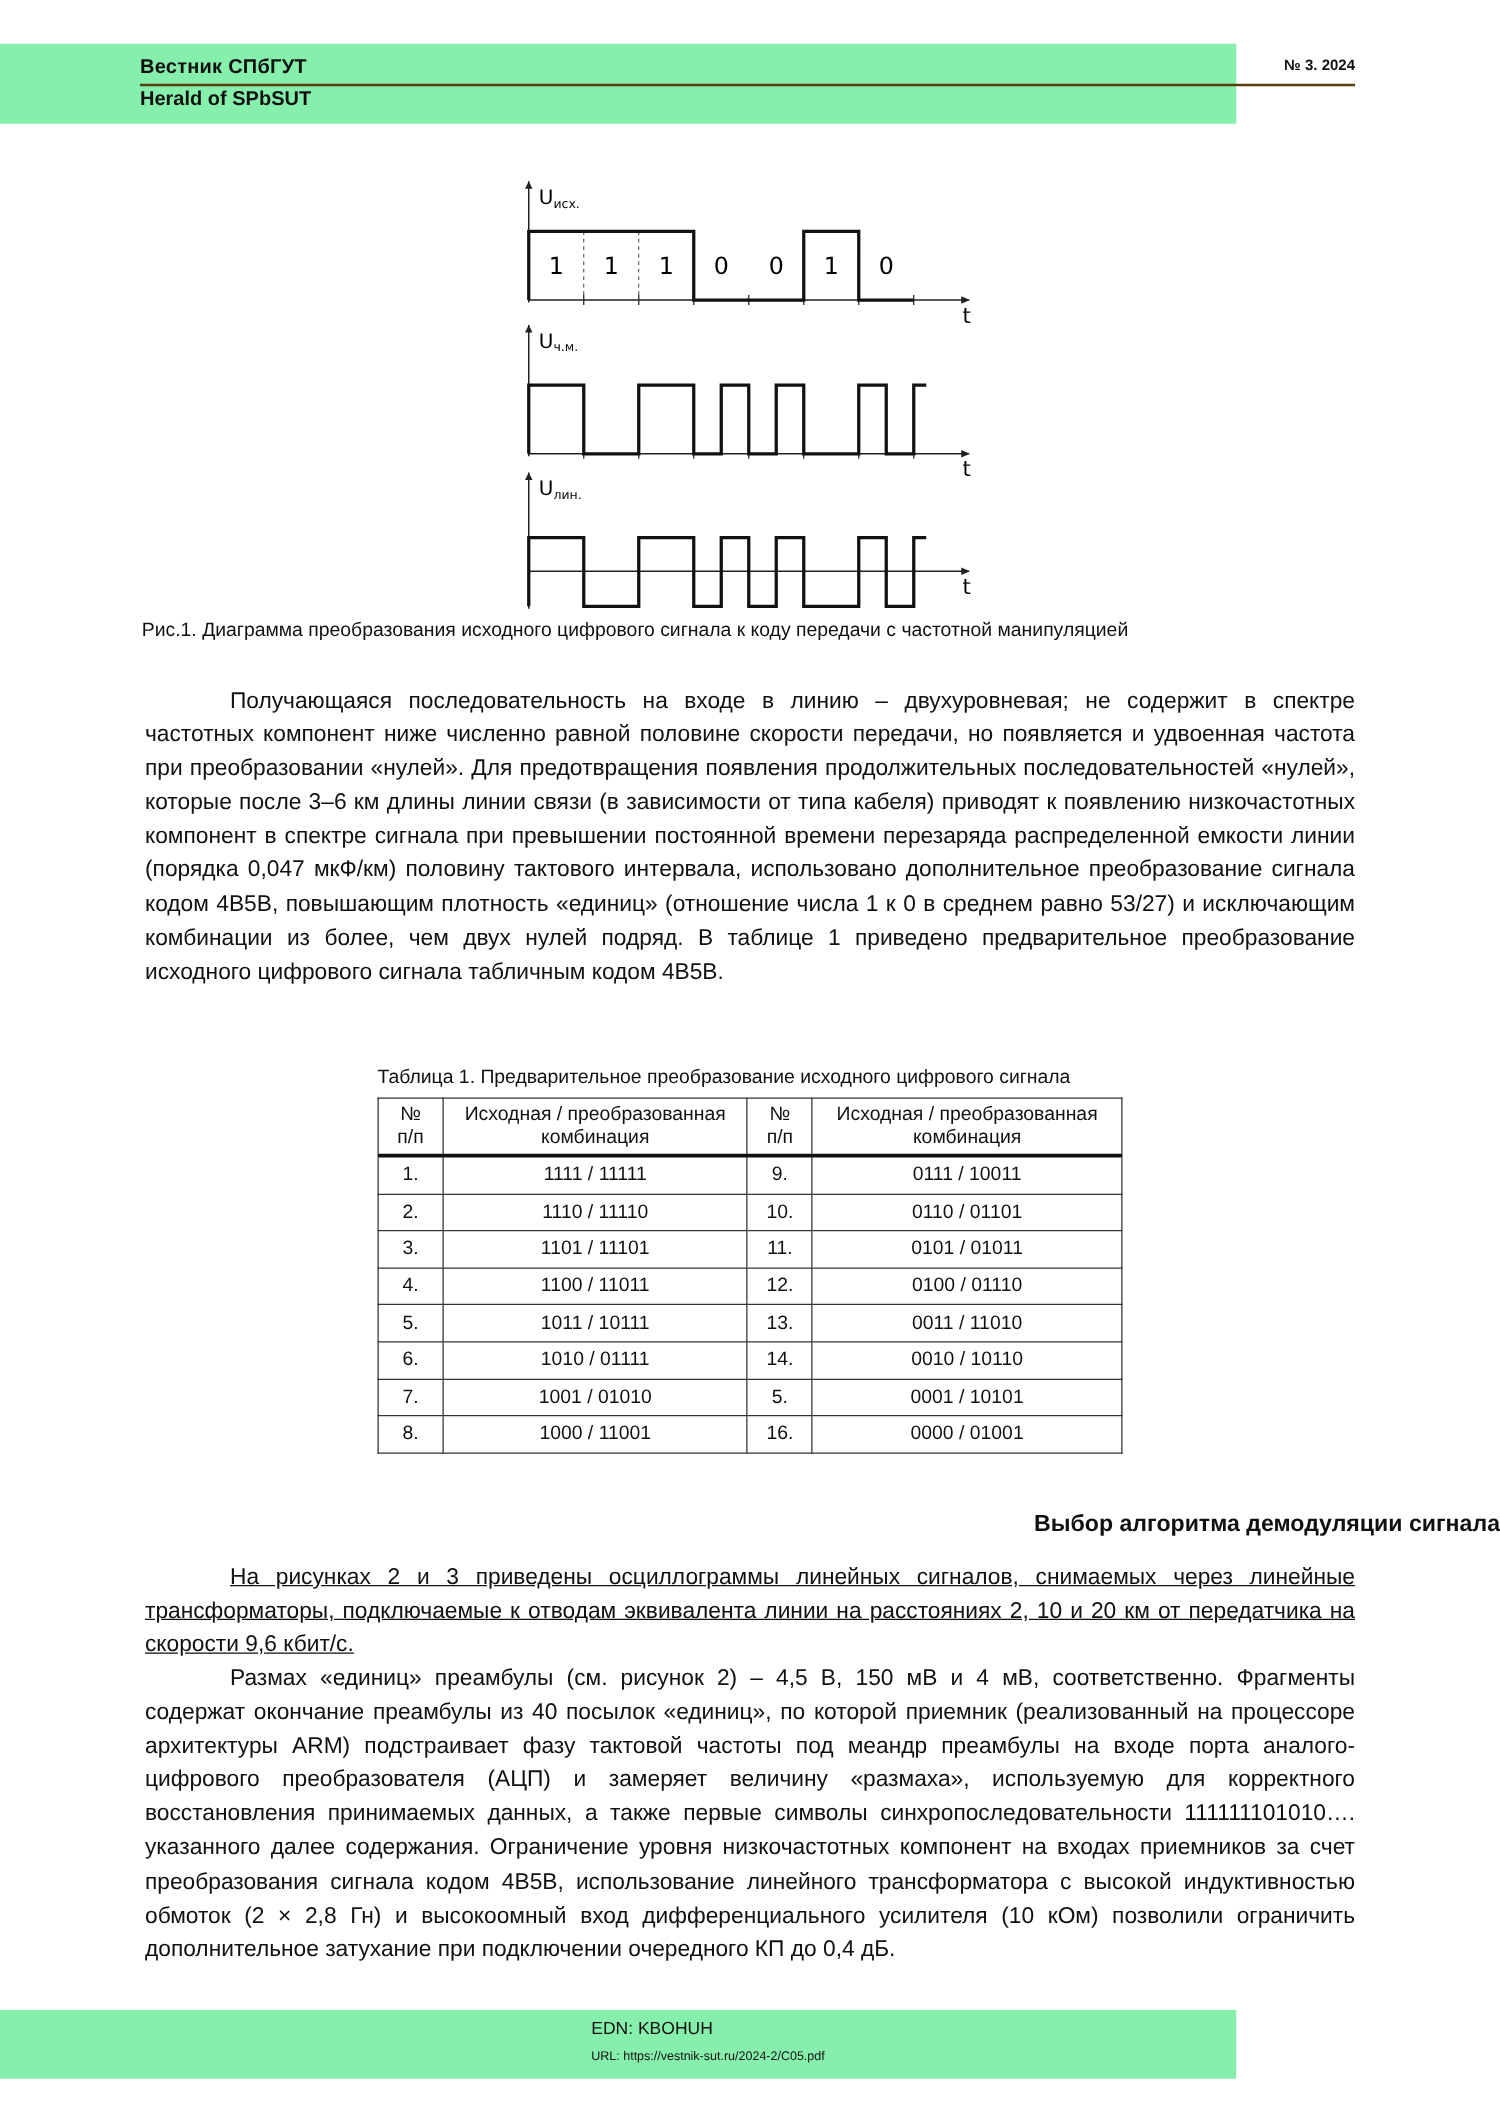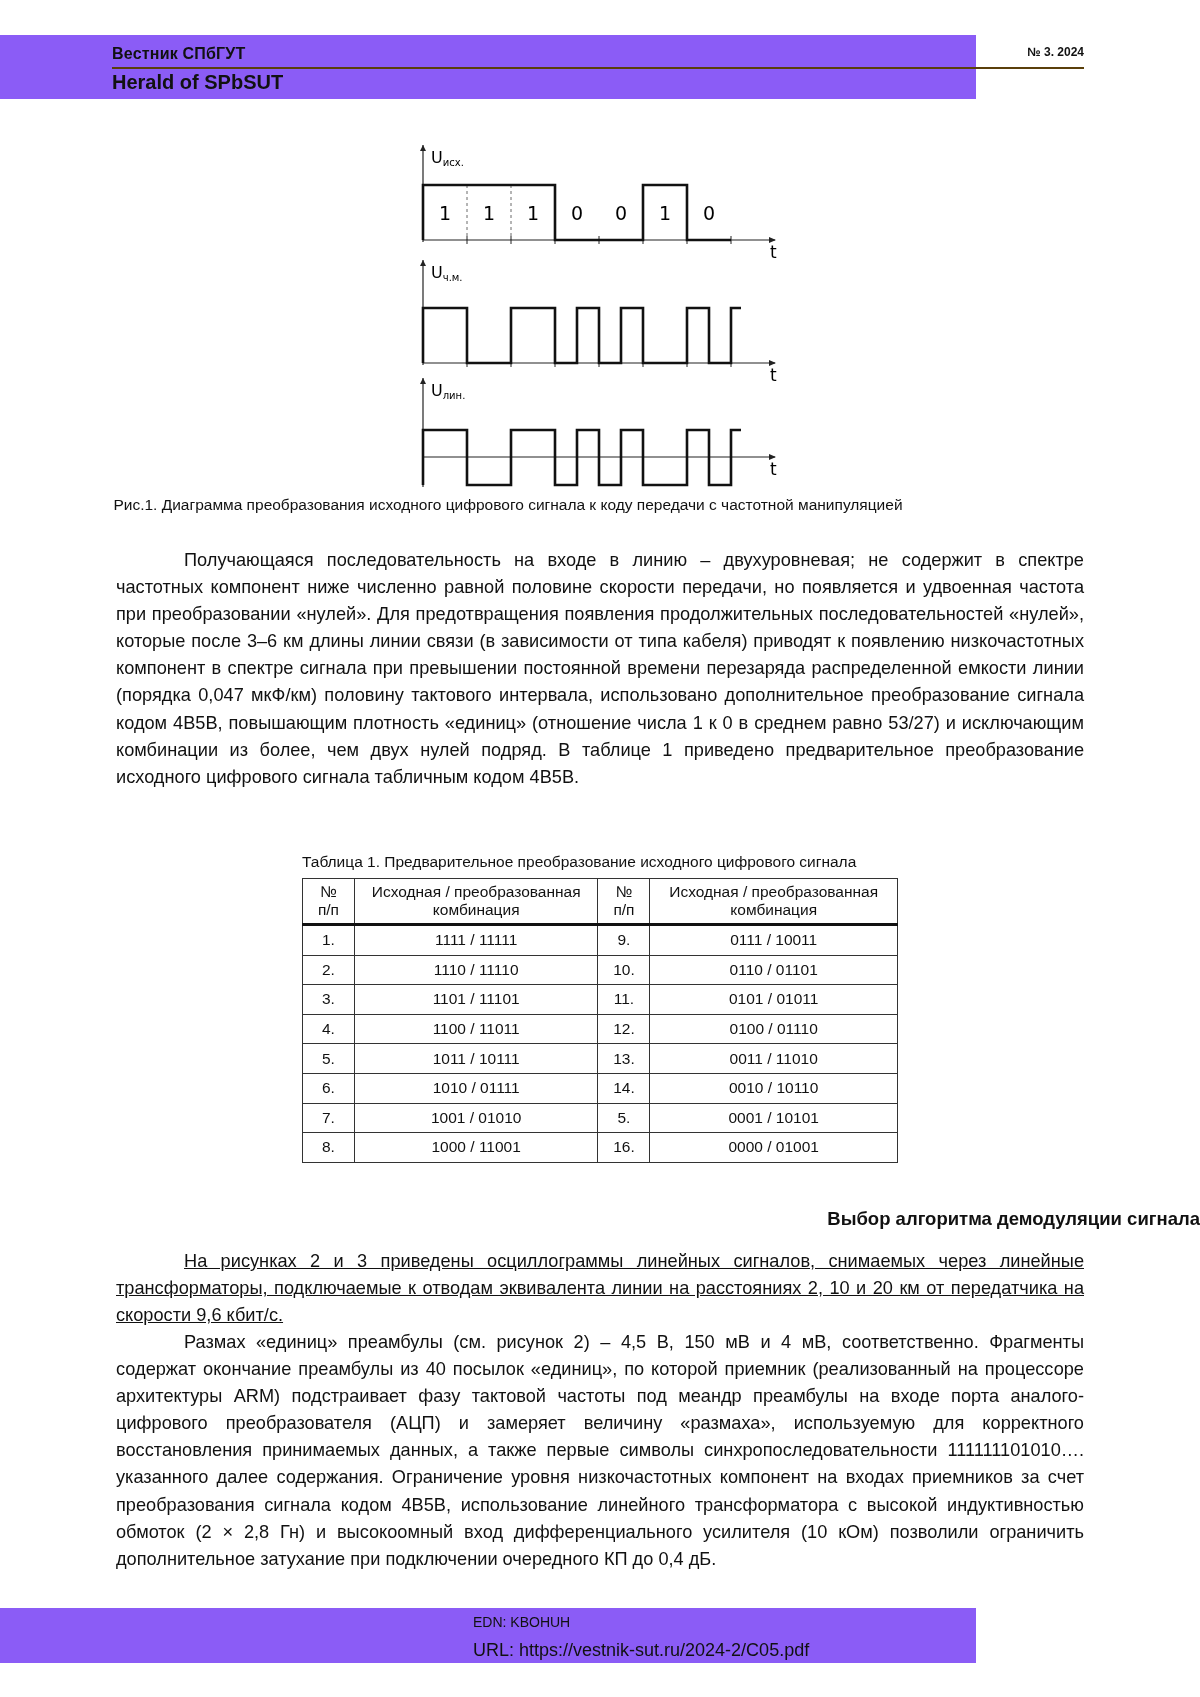--- a/index.html
+++ b/index.html
@@ -1,27 +1,27 @@
 <!DOCTYPE html>
 <html><head>
 <meta charset="utf-8">
 <style>
   html, body { margin:0; padding:0; background:#ffffff; }
   body { width:1200px; height:1697px; position:relative; overflow:hidden;
          font-family:"Liberation Sans", sans-serif; color:#111; }
-  .band { position:absolute; left:0; width:976px; background:#8b5cf6; }
+  .band { position:absolute; left:0; width:976px; background:#86efac;padding-left:13px; }
   .hdr { top:35px; height:64px; }
   .hdr .inner { position:absolute; left:112px; width:972px; top:0; height:64px; }
   .hdr .t1 { position:absolute; left:0; top:10px; font-weight:bold; font-size:16px; letter-spacing:0.2px; }
-  .hdr .t2 { position:absolute; left:0; top:36px; font-weight:bold; font-size:20px; }
+  .hdr .t2 { position:absolute; left:0; top:36px; font-weight:bold; font-size:16px; }
   .hdr .issue { position:absolute; right:0; top:10px; font-weight:bold; font-size:12px; }
   .hdr .rule { position:absolute; left:0; right:0; top:32px; height:2px; background:#5a3f0a; }
   .ftr { top:1608px; height:55px; }
   .ftr .l1 { position:absolute; left:473px; top:6px; font-size:14px; }
-  .ftr .l2 { position:absolute; left:473px; top:32px; font-size:18px; }
+  .ftr .l2 { position:absolute; left:473px; top:32px; font-size:10px; }
 
   #fig { position:absolute; left:400px; top:130px; width:400px; height:360px; }
   .caption { position:absolute; left:0; width:1016px; top:496px; text-align:center; font-size:15.5px; }
 
   .para { position:absolute; left:116px; width:968px; font-size:18.2px; line-height:27.1px;
           text-align:justify; }
   .para .ind { display:inline-block; width:68px; }
   #p1 { top:547px; }
   #p2 { top:1248px;text-decoration:underline; }
   #p3 { top:1329px; }

